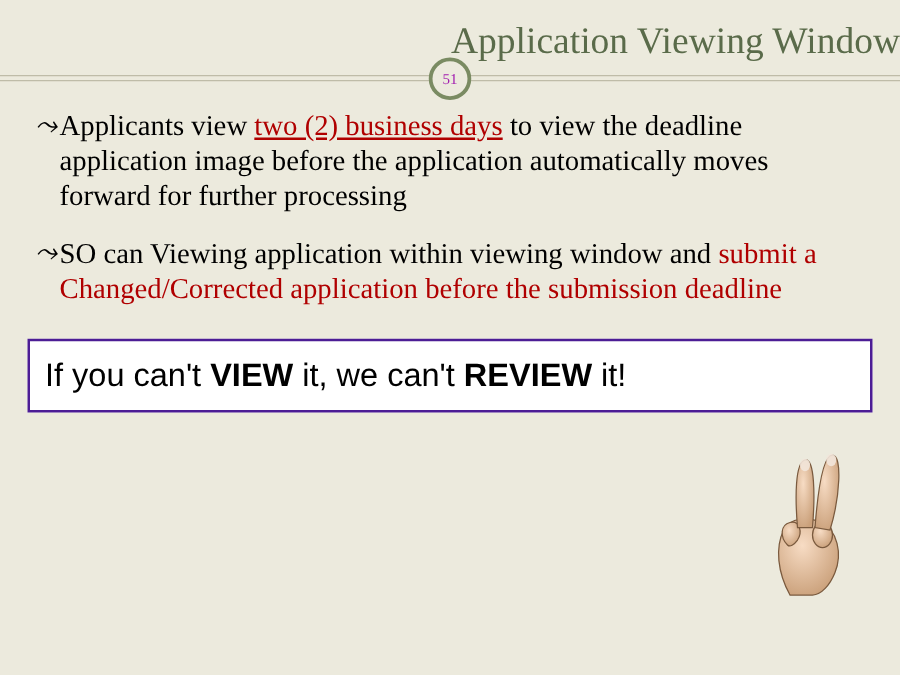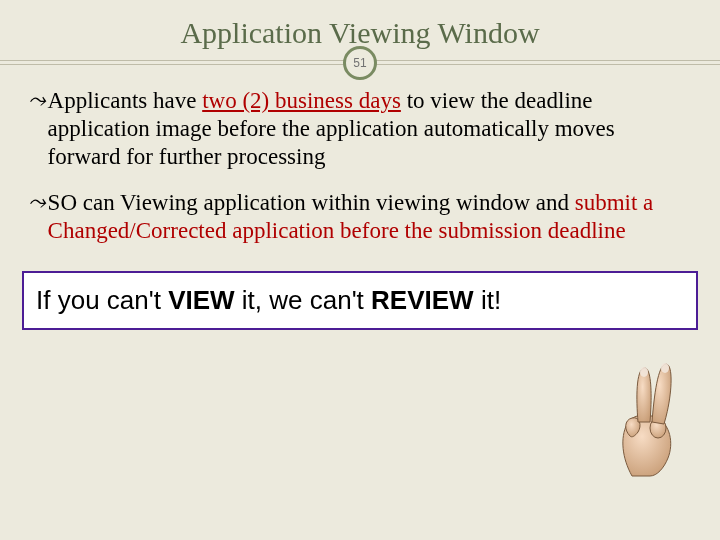--- a/index.html
+++ b/index.html
@@ -12,21 +12,21 @@
     overflow: hidden;
   }
   .slide {
     position: relative;
     width: 720px;
     height: 540px;
     background: #eceadd;
     box-sizing: border-box;
   }
   .title {
-    text-align: center;
+    text-align: right;
     font-size: 30px;
     color: #5a6b4a;
     font-family: Georgia, serif;
     margin-top: 16px;
     font-weight: normal;
   }
   .rule-rows {
     margin-top: 10px;
   }
   .rule {
@@ -44,23 +44,23 @@
     top: -19px;
     width: 34px;
     height: 34px;
     border-radius: 50%;
     background: #eceadd;
     border: 3px solid #7a8b62;
     box-sizing: border-box;
     display: flex;
     align-items: center;
     justify-content: center;
-    font-family: Liberation Sans, sans-serif;
+    font-family: Liberation Serif, serif;
     font-size: 12px;
-    color: #737373;
+    color: #a21caf;
   }
   .body {
     padding: 22px 28px 0 28px;
     font-size: 23px;
     line-height: 1.22;
     color: #000;
   }
   .bullet {
     display: flex;
     margin-bottom: 18px;
@@ -119,21 +119,21 @@
     <div class="page-badge-wrap">
       <div class="page-badge">51</div>
     </div>
   </div>
 
   <div class="body">
 
     <div class="bullet">
       <span class="glyph">⤳</span>
       <span class="text">
-        <span>Applicants have </span><span class="red underline">two (2) business days</span><span> to view the deadline application image before the application automatically moves forward for further processing</span>
+        <span>Applicants view </span><span class="red underline">two (2) business days</span><span> to view the deadline application image before the application automatically moves forward for further processing</span>
       </span>
     </div>
 
     <div class="bullet">
       <span class="glyph">⤳</span>
       <span class="text">
         <span>SO can Viewing application within viewing window and </span><span class="red">submit a Changed/Corrected application before the submission deadline</span><span></span>
       </span>
     </div>
 

